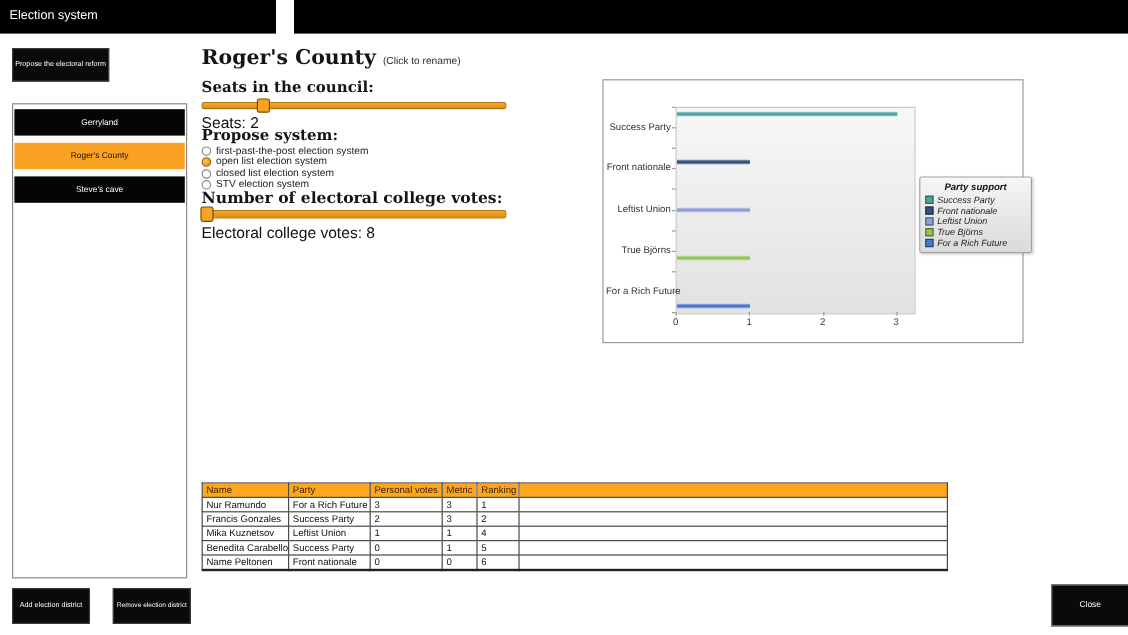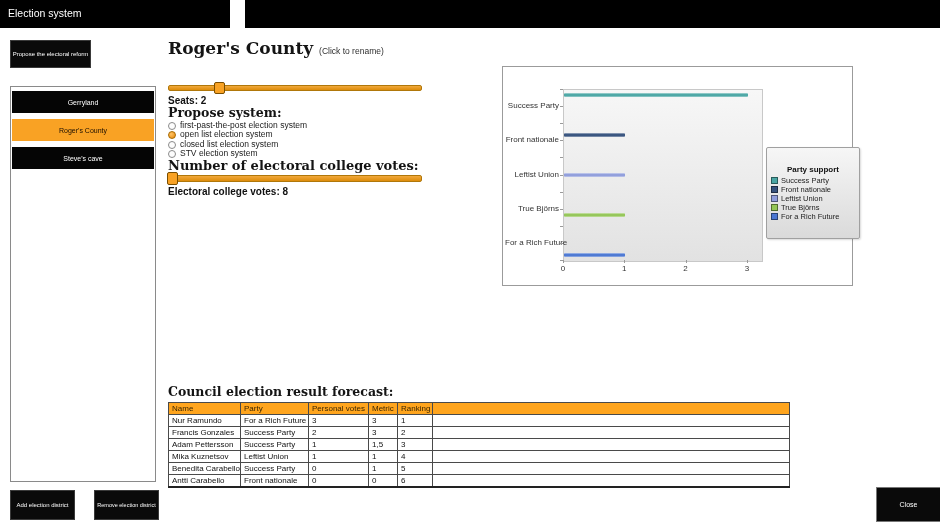--- a/index.html
+++ b/index.html
@@ -25,38 +25,38 @@
   
   .serif-h{font-family:"DejaVu Serif","Liberation Serif",serif;font-weight:bold;color:#141414;}
   .main-title{font-size:17px;}
   .rename-hint{font-size:8.5px;font-weight:normal;font-family:"Liberation Sans",sans-serif;color:#2e2e2e;}
   .h2{font-size:12.5px;}
 
   
   .slider-track{height:4px;background:linear-gradient(#f2a93c,#dd8c0a);border:1px solid #b0770a;border-radius:2px;}
   .slider-handle{width:9px;height:10px;background:linear-gradient(#fbb käs,#e88f12);background:#f9a224;
                  border:1px solid #7a4e00;border-radius:2px;}
-  .small-bold{font-size:10px;font-weight:bold;color:#111;}
+  .small-bold{font-size:13px;font-weight:normal;color:#111;}
 
   
   .radio-row{display:flex;align-items:flex-end;height:9.5px;cursor:pointer;}
   .radio-circle{width:6px;height:6px;border-radius:50%;border:1px solid #8a8a8a;background:#fdfdfd;margin-right:4px;flex:none;}
   .radio-circle.on{background:radial-gradient(circle at 35% 35%,#ffc466,#e8880a);border-color:#a76a00;}
   .radio-label{font-size:8.5px;color:#222;white-space:nowrap;}
 
   
   .chart-panel{background:#fff;border:1px solid #9b9b9b;}
   .plot{background:linear-gradient(#f7f7f7,#e2e2e2);border:1px solid #c8c8c8;}
   .bar{position:absolute;border-radius:1px;
        background-image:linear-gradient(rgba(255,255,255,.55),rgba(255,255,255,0) 40%,rgba(255,255,255,0) 60%,rgba(255,255,255,.45));}
   .cat-label{position:absolute;font-size:8px;color:#333;text-align:right;white-space:nowrap;}
   .xtick-label{position:absolute;font-size:8px;color:#333;text-align:center;width:20px;}
   .tickmark{position:absolute;background:#9a9a9a;}
   .legend{position:absolute;background:linear-gradient(#f6f6f6,#dadada);border:1px solid #a0a0a0;border-radius:2px;
-          box-shadow:1px 1px 2px rgba(0,0,0,.15);padding:17px 4px;}
+          box-shadow:1px 1px 2px rgba(0,0,0,.15);padding:3px 4px;font-style:italic;}
   .legend-title{font-size:8px;font-weight:bold;text-align:center;color:#111;margin-bottom:2px;}
   .legend-item{display:flex;align-items:center;height:9px;font-size:7.5px;color:#222;white-space:nowrap;}
   .legend-swatch{width:5px;height:5px;margin-right:3px;border:1px solid rgba(0,0,0,.45);flex:none;}
 
   
   table.forecast{border-collapse:collapse;table-layout:fixed;width:622px;font-size:8px;color:#111;}
   table.forecast td,table.forecast th{border:1px solid #4a4a4a;padding:1px 3px;height:9px;
         text-align:left;font-weight:normal;overflow:hidden;white-space:nowrap;}
   table.forecast th{background:#ffa51e;color:#3a2600;}
   table.forecast{border-bottom:2px solid #222;}
@@ -79,20 +79,21 @@
         <div class="district selected">Roger's County</div>
         <div class="district">Steve's cave</div>
       </div>
   </div>
 
   <div class="abs serif-h main-title" style="left:168px;top:38px;">
     <span>Roger's County</span>
     <span class="rename-hint">(Click to rename)</span>
   </div>
 
+  <div class="abs serif-h h2" style="left:168px;top:65px;">Seats in the council:</div>
 
   <div class="abs slider-track" style="left:168px;top:85px;width:252px;"></div>
   <div class="abs slider-handle" style="left:214px;top:82px;"></div>
 
   <div class="abs small-bold" style="left:168px;top:95px;">Seats: 2</div>
 
   <div class="abs serif-h h2" style="left:168px;top:105px;">Propose system:</div>
 
   <div class="abs" style="left:168px;top:120px;">
       <div class="radio-row">
@@ -177,21 +178,20 @@
             <span>True Björns</span>
           </div>
           <div class="legend-item">
             <span class="legend-swatch" style="background-color: rgb(74, 118, 210);"></span>
             <span>For a Rich Future</span>
           </div>
         </div>
     </div>
   </div>
 
-  <div class="abs serif-h h2" style="left:168px;top:384px;">Council election result forecast:</div>
 
   <table class="forecast abs" style="left:168px;top:402px;">
     <colgroup>
       <col style="width:72px">
         <col style="width:68px">
         <col style="width:60px">
       <col style="width:29px">
         <col style="width:35px">
         <col>
     </colgroup>
@@ -216,45 +216,37 @@
         </tr>
         <tr>
           <td>Francis Gonzales</td>
           <td>Success Party</td>
           <td>2</td>
           <td>3</td>
           <td>2</td>
           <td></td>
         </tr>
         <tr>
-          <td>Adam Pettersson</td>
-          <td>Success Party</td>
-          <td>1</td>
-          <td>1,5</td>
-          <td>3</td>
-          <td></td>
-        </tr>
-        <tr>
           <td>Mika Kuznetsov</td>
           <td>Leftist Union</td>
           <td>1</td>
           <td>1</td>
           <td>4</td>
           <td></td>
         </tr>
         <tr>
           <td>Benedita Carabello</td>
           <td>Success Party</td>
           <td>0</td>
           <td>1</td>
           <td>5</td>
           <td></td>
         </tr>
         <tr>
-          <td>Antti Carabello</td>
+          <td>Name Peltonen</td>
           <td>Front nationale</td>
           <td>0</td>
           <td>0</td>
           <td>6</td>
           <td></td>
         </tr>
       </tbody>
   </table>
 
   <div class="abs blackbtn" style="left:10px;top:490px;width:63px;height:28px;font-size:6px;">Add election district</div>

